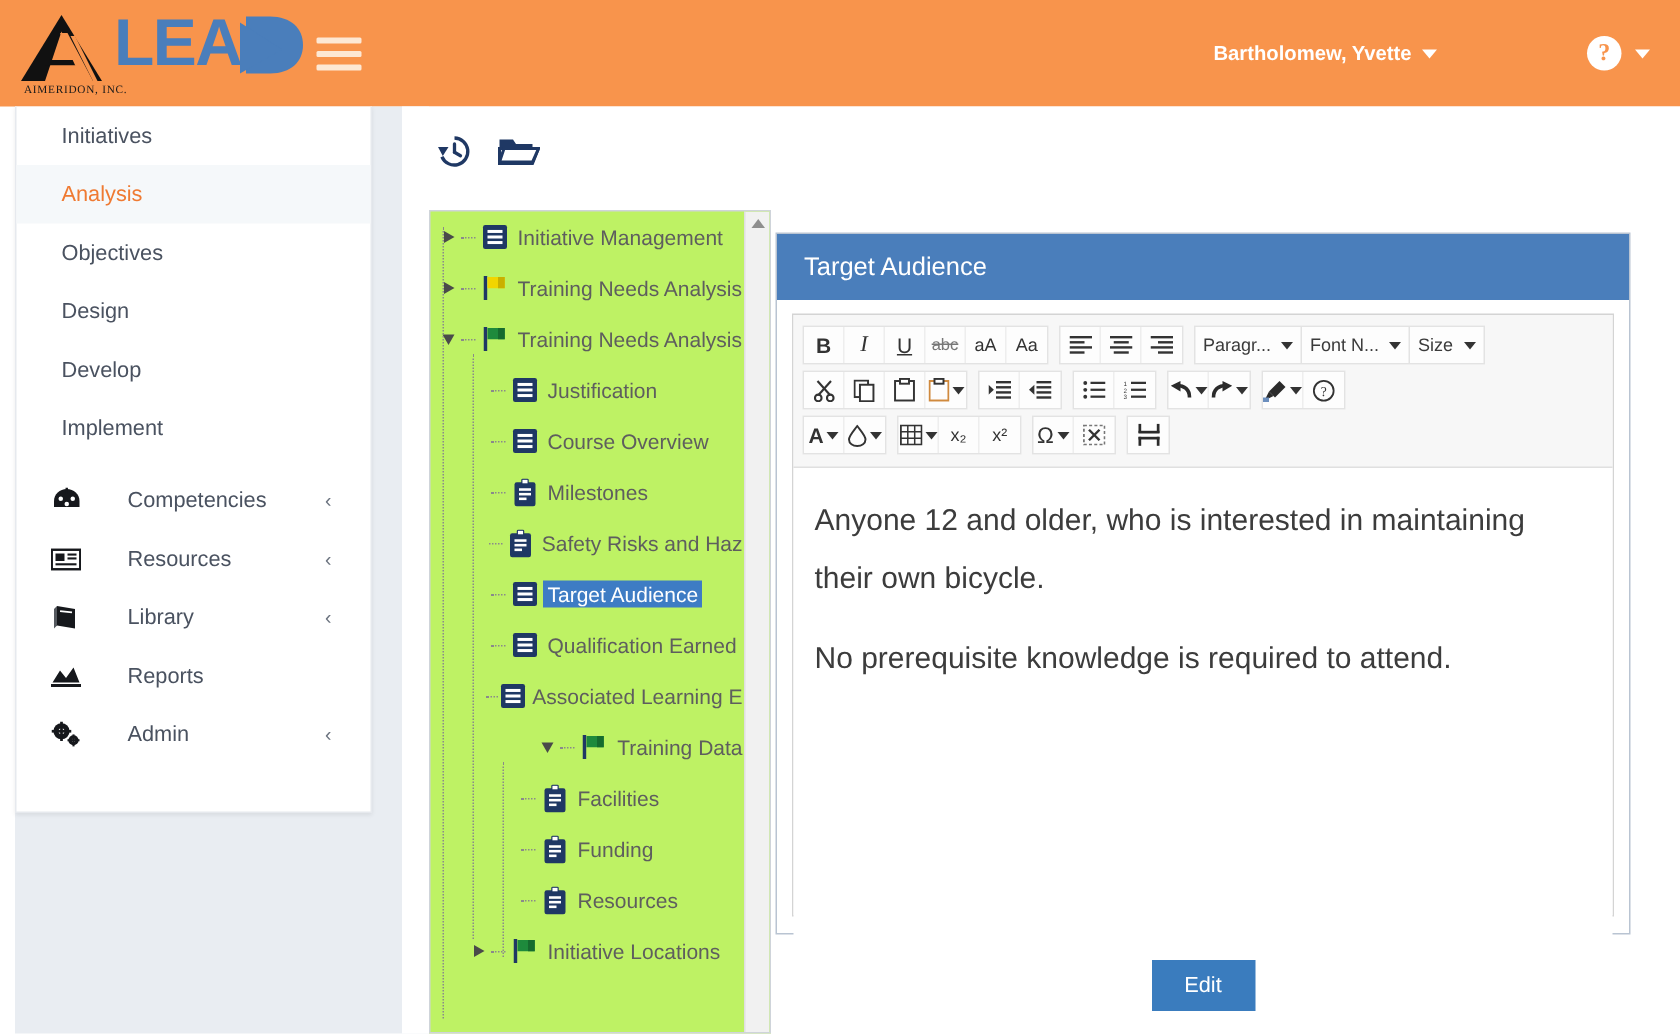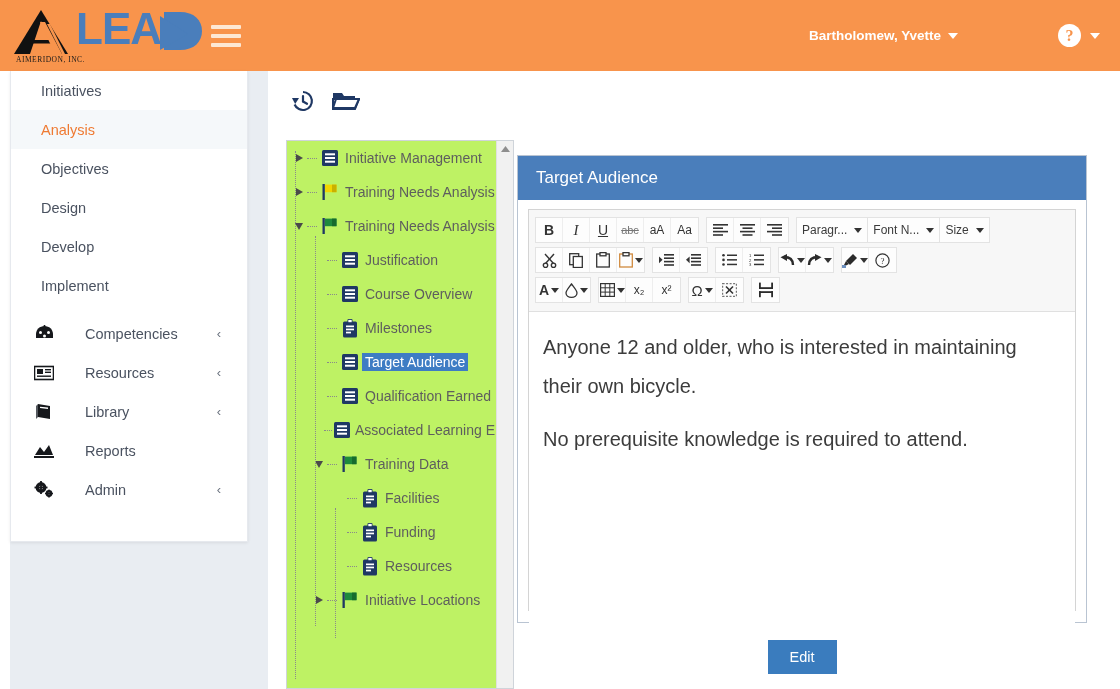--- a/index.html
+++ b/index.html
@@ -458,118 +458,133 @@
             <rect x="2" y="2.5" width="14" height="16" rx="1.5" fill="#1f3864"></rect>
             <rect x="6.5" y="0" width="5" height="4" rx="1" fill="#1f3864"></rect>
             <rect x="7.3" y="0.9" width="3.4" height="2.3" fill="#fff"></rect>
             <rect x="5" y="6.5" width="8" height="1.7" fill="#fff"></rect>
             <rect x="5" y="9.6" width="8" height="1.7" fill="#fff"></rect>
             <rect x="5" y="12.7" width="5" height="1.7" fill="#fff"></rect>
           </svg>
         </span>
         <span class="tlabel">Milestones</span>
       </div>
-      <div class="tnode sel" style="padding-left: 24px;">
-        <span class="texp"></span>
-        <span class="tdots"></span>
-        <span class="tico">
-          <svg width="18" height="18" viewBox="0 0 18 18">
-            <rect x="1" y="1" width="16" height="16" rx="1.5" fill="#1f3864"></rect>
-            <rect x="4" y="4.3" width="10" height="2" fill="#fff"></rect>
-            <rect x="4" y="8" width="10" height="2" fill="#fff"></rect>
-            <rect x="4" y="11.7" width="10" height="2" fill="#fff"></rect>
-          </svg>
-        </span>
-        <span class="tlabel">Target Audience</span>
-      </div>
       <div class="tnode" style="padding-left: 24px;">
-        <span class="texp"></span>
-        <span class="tdots"></span>
-        <span class="tico">
-          <svg width="18" height="18" viewBox="0 0 18 18">
-            <rect x="1" y="1" width="16" height="16" rx="1.5" fill="#1f3864"></rect>
-            <rect x="4" y="4.3" width="10" height="2" fill="#fff"></rect>
-            <rect x="4" y="8" width="10" height="2" fill="#fff"></rect>
-            <rect x="4" y="11.7" width="10" height="2" fill="#fff"></rect>
-          </svg>
-        </span>
-        <span class="tlabel">Qualification Earned</span>
-      </div>
-      <div class="tnode" style="padding-left: 24px; align-items: center;">
-        <span class="texp"></span>
-        <span class="tdots"></span>
-        <span class="tico">
-          <svg width="18" height="18" viewBox="0 0 18 18">
-            <rect x="1" y="1" width="16" height="16" rx="1.5" fill="#1f3864"></rect>
-            <rect x="4" y="4.3" width="10" height="2" fill="#fff"></rect>
-            <rect x="4" y="8" width="10" height="2" fill="#fff"></rect>
-            <rect x="4" y="11.7" width="10" height="2" fill="#fff"></rect>
-          </svg>
-        </span>
-        <span class="tlabel">Associated Learning E</span>
-      </div>
-      <div class="tnode" style="padding-left: 24px;">
-        <span class="texp">
-          <svg width="10" height="9" viewBox="0 0 10 9">
-            <polygon points="1,1 9,1 5,8" fill="#4a4a4a"></polygon>
-          </svg>
-        </span>
-        <span class="tdots"></span>
-        <span class="tico">
-          <svg width="18" height="18" viewBox="0 0 18 18">
-            <rect x="1.5" y="1" width="2.3" height="16" fill="#1f3864"></rect>
-            <path d="M4 1.6 L15.5 1.6 L15.5 9.2 L4 9.2 Z" fill="#1e8a3c"></path>
-            <path d="M11 1.6 L15.5 1.6 L15.5 9.2 L11 9.2 Z" fill="#166b2e"></path>
-          </svg>
-        </span>
-        <span class="tlabel">Training Data</span>
-      </div>
-      <div class="tnode" style="padding-left: 44px;">
         <span class="texp"></span>
         <span class="tdots"></span>
         <span class="tico">
           <svg width="18" height="19" viewBox="0 0 18 19">
             <rect x="2" y="2.5" width="14" height="16" rx="1.5" fill="#1f3864"></rect>
             <rect x="6.5" y="0" width="5" height="4" rx="1" fill="#1f3864"></rect>
             <rect x="7.3" y="0.9" width="3.4" height="2.3" fill="#fff"></rect>
             <rect x="5" y="6.5" width="8" height="1.7" fill="#fff"></rect>
             <rect x="5" y="9.6" width="8" height="1.7" fill="#fff"></rect>
             <rect x="5" y="12.7" width="5" height="1.7" fill="#fff"></rect>
           </svg>
         </span>
-        <span class="tlabel">Facilities</span>
+        <span class="tlabel">Safety Risks and Haz</span>
+      </div>
+      <div class="tnode sel" style="padding-left: 24px;">
+        <span class="texp"></span>
+        <span class="tdots"></span>
+        <span class="tico">
+          <svg width="18" height="18" viewBox="0 0 18 18">
+            <rect x="1" y="1" width="16" height="16" rx="1.5" fill="#1f3864"></rect>
+            <rect x="4" y="4.3" width="10" height="2" fill="#fff"></rect>
+            <rect x="4" y="8" width="10" height="2" fill="#fff"></rect>
+            <rect x="4" y="11.7" width="10" height="2" fill="#fff"></rect>
+          </svg>
+        </span>
+        <span class="tlabel">Target Audience</span>
+      </div>
+      <div class="tnode" style="padding-left: 24px;">
+        <span class="texp"></span>
+        <span class="tdots"></span>
+        <span class="tico">
+          <svg width="18" height="18" viewBox="0 0 18 18">
+            <rect x="1" y="1" width="16" height="16" rx="1.5" fill="#1f3864"></rect>
+            <rect x="4" y="4.3" width="10" height="2" fill="#fff"></rect>
+            <rect x="4" y="8" width="10" height="2" fill="#fff"></rect>
+            <rect x="4" y="11.7" width="10" height="2" fill="#fff"></rect>
+          </svg>
+        </span>
+        <span class="tlabel">Qualification Earned</span>
+      </div>
+      <div class="tnode" style="padding-left: 24px; align-items: center;">
+        <span class="texp"></span>
+        <span class="tdots"></span>
+        <span class="tico">
+          <svg width="18" height="18" viewBox="0 0 18 18">
+            <rect x="1" y="1" width="16" height="16" rx="1.5" fill="#1f3864"></rect>
+            <rect x="4" y="4.3" width="10" height="2" fill="#fff"></rect>
+            <rect x="4" y="8" width="10" height="2" fill="#fff"></rect>
+            <rect x="4" y="11.7" width="10" height="2" fill="#fff"></rect>
+          </svg>
+        </span>
+        <span class="tlabel">Associated Learning E</span>
+      </div>
+      <div class="tnode" style="padding-left: 24px; justify-content: flex-end;">
+        <span class="texp">
+          <svg width="10" height="9" viewBox="0 0 10 9">
+            <polygon points="1,1 9,1 5,8" fill="#4a4a4a"></polygon>
+          </svg>
+        </span>
+        <span class="tdots"></span>
+        <span class="tico">
+          <svg width="18" height="18" viewBox="0 0 18 18">
+            <rect x="1.5" y="1" width="2.3" height="16" fill="#1f3864"></rect>
+            <path d="M4 1.6 L15.5 1.6 L15.5 9.2 L4 9.2 Z" fill="#1e8a3c"></path>
+            <path d="M11 1.6 L15.5 1.6 L15.5 9.2 L11 9.2 Z" fill="#166b2e"></path>
+          </svg>
+        </span>
+        <span class="tlabel">Training Data</span>
       </div>
       <div class="tnode" style="padding-left: 44px;">
         <span class="texp"></span>
         <span class="tdots"></span>
         <span class="tico">
           <svg width="18" height="19" viewBox="0 0 18 19">
             <rect x="2" y="2.5" width="14" height="16" rx="1.5" fill="#1f3864"></rect>
             <rect x="6.5" y="0" width="5" height="4" rx="1" fill="#1f3864"></rect>
             <rect x="7.3" y="0.9" width="3.4" height="2.3" fill="#fff"></rect>
             <rect x="5" y="6.5" width="8" height="1.7" fill="#fff"></rect>
             <rect x="5" y="9.6" width="8" height="1.7" fill="#fff"></rect>
             <rect x="5" y="12.7" width="5" height="1.7" fill="#fff"></rect>
           </svg>
         </span>
-        <span class="tlabel">Funding</span>
+        <span class="tlabel">Facilities</span>
       </div>
       <div class="tnode" style="padding-left: 44px;">
         <span class="texp"></span>
         <span class="tdots"></span>
         <span class="tico">
           <svg width="18" height="19" viewBox="0 0 18 19">
             <rect x="2" y="2.5" width="14" height="16" rx="1.5" fill="#1f3864"></rect>
             <rect x="6.5" y="0" width="5" height="4" rx="1" fill="#1f3864"></rect>
             <rect x="7.3" y="0.9" width="3.4" height="2.3" fill="#fff"></rect>
             <rect x="5" y="6.5" width="8" height="1.7" fill="#fff"></rect>
             <rect x="5" y="9.6" width="8" height="1.7" fill="#fff"></rect>
             <rect x="5" y="12.7" width="5" height="1.7" fill="#fff"></rect>
           </svg>
         </span>
+        <span class="tlabel">Funding</span>
+      </div>
+      <div class="tnode" style="padding-left: 44px;">
+        <span class="texp"></span>
+        <span class="tdots"></span>
+        <span class="tico">
+          <svg width="18" height="19" viewBox="0 0 18 19">
+            <rect x="2" y="2.5" width="14" height="16" rx="1.5" fill="#1f3864"></rect>
+            <rect x="6.5" y="0" width="5" height="4" rx="1" fill="#1f3864"></rect>
+            <rect x="7.3" y="0.9" width="3.4" height="2.3" fill="#fff"></rect>
+            <rect x="5" y="6.5" width="8" height="1.7" fill="#fff"></rect>
+            <rect x="5" y="9.6" width="8" height="1.7" fill="#fff"></rect>
+            <rect x="5" y="12.7" width="5" height="1.7" fill="#fff"></rect>
+          </svg>
+        </span>
         <span class="tlabel">Resources</span>
       </div>
       <div class="tnode" style="padding-left: 24px;">
         <span class="texp">
           <svg width="9" height="10" viewBox="0 0 9 10">
             <polygon points="1,1 8,5 1,9" fill="#4a4a4a"></polygon>
           </svg>
         </span>
         <span class="tdots"></span>
         <span class="tico">

